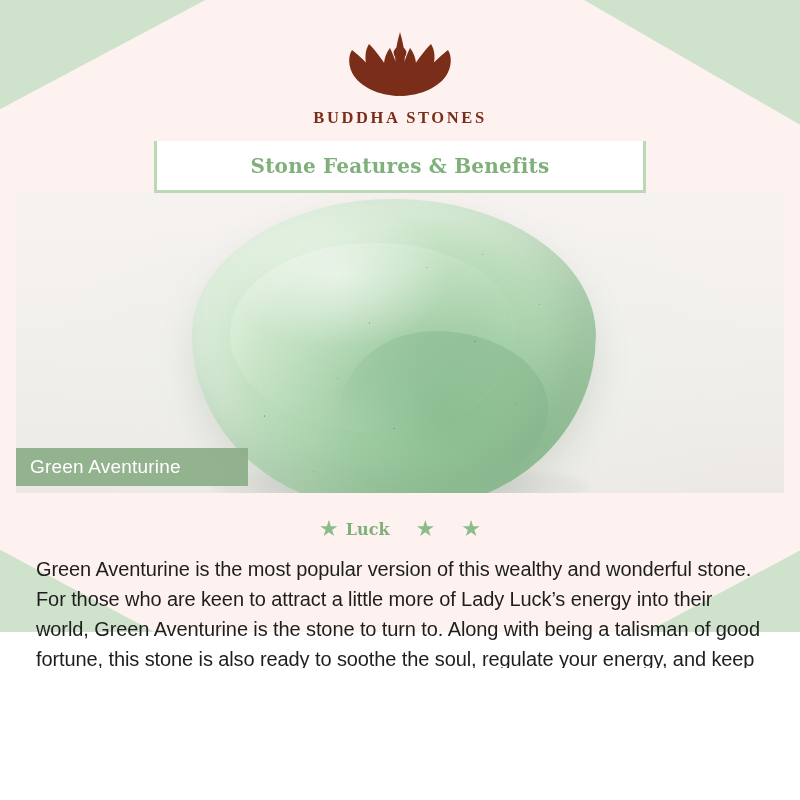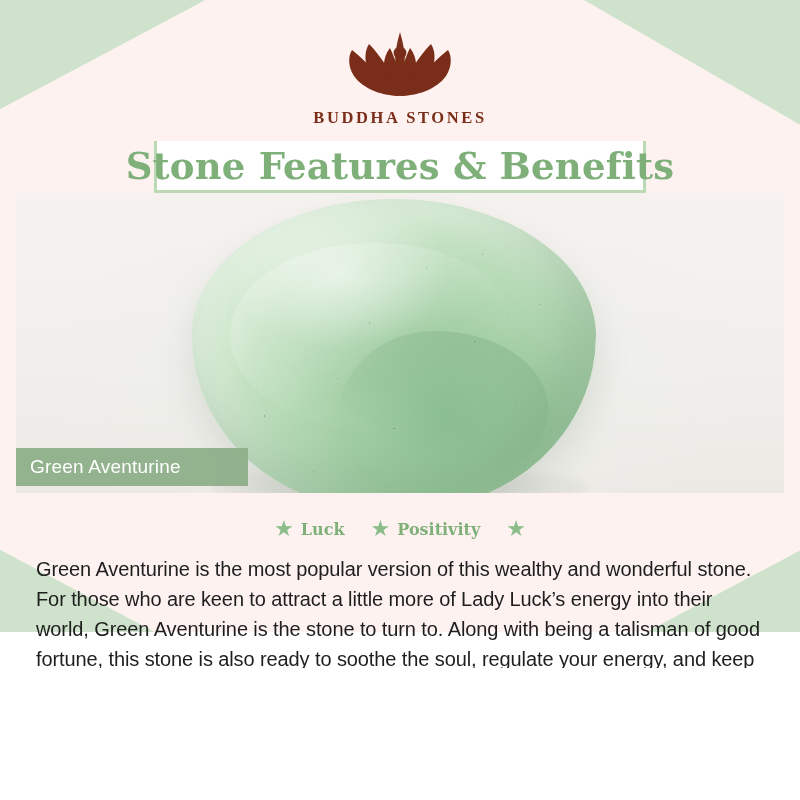--- a/index.html
+++ b/index.html
@@ -90,21 +90,21 @@
     border-left: 3px solid #bcd9b6;
     border-right: 3px solid #bcd9b6;
     z-index: 6;
     display: flex;
     align-items: center;
     justify-content: center;
   }
   #title-banner .title-text {
     font-family: "DejaVu Serif", serif;
     font-weight: bold;
-    font-size: 37px;
+    font-size: 20px;
     color: #7fb07a;
     letter-spacing: 0.2px;
     white-space: nowrap;
   }
 
   
   #hero {
     position: absolute;
     top: 193px;
     left: 16px;
@@ -305,21 +305,20 @@
 
   <div id="content">
 
     <div id="benefits">
       <div class="benefit">
         <span class="star">★</span>
         <span class="benefit-label">Luck</span>
       </div>
       <div class="benefit">
         <span class="star">★</span>
-        <span class="benefit-label">Positivity</span>
       </div>
       <div class="benefit">
         <span class="star">★</span>
       </div>
     </div>
 
     <p id="description">Green Aventurine is the most popular version of this wealthy and wonderful stone. For those who are keen to attract a little more of Lady Luck’s energy into their world, Green Aventurine is the stone to turn to. Along with being a talisman of good fortune, this stone is also ready to soothe the soul, regulate your energy, and keep your heart open and ready to receive.</p>
   </div>
 
 </div>

